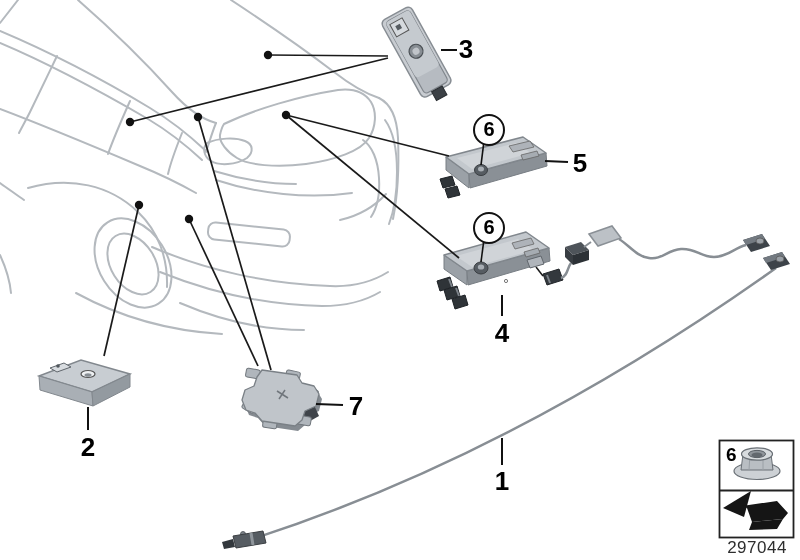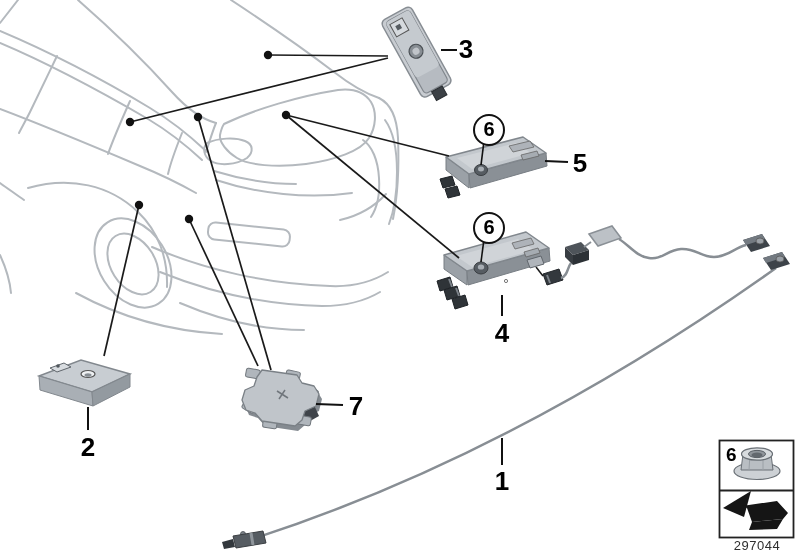--- a/index.html
+++ b/index.html
@@ -6,21 +6,21 @@
   #stage{position:relative;width:800px;height:560px;background:#ffffff;overflow:hidden;
          font-family:"Liberation Sans","DejaVu Sans",sans-serif;}
   #art{position:absolute;left:0;top:0;}
   .part-label{position:absolute;width:26px;text-align:center;font-weight:bold;
               font-size:26px;line-height:28px;color:#000;}
   .circled-callout{position:absolute;width:28px;height:28px;border:2px solid #111;
                    border-radius:50%;background:#fff;text-align:center;font-weight:bold;
                    font-size:20px;line-height:27px;color:#000;}
   .legend-number{position:absolute;font-weight:bold;font-size:19px;color:#000;}
   .doc-number{position:absolute;left:716px;top:538px;width:82px;text-align:center;
-              font-size:13px;color:#2e2e2e;letter-spacing:0.5px;}
+              font-size:17px;color:#2e2e2e;letter-spacing:0.5px;}
 </style>
 </head>
 <body>
 
 <div id="stage">
 
 <svg id="art" width="800" height="560" viewBox="0 0 800 560">
 
   <g fill="none" stroke="#b4b9be" stroke-width="2" stroke-linecap="round" stroke-linejoin="round">
 

